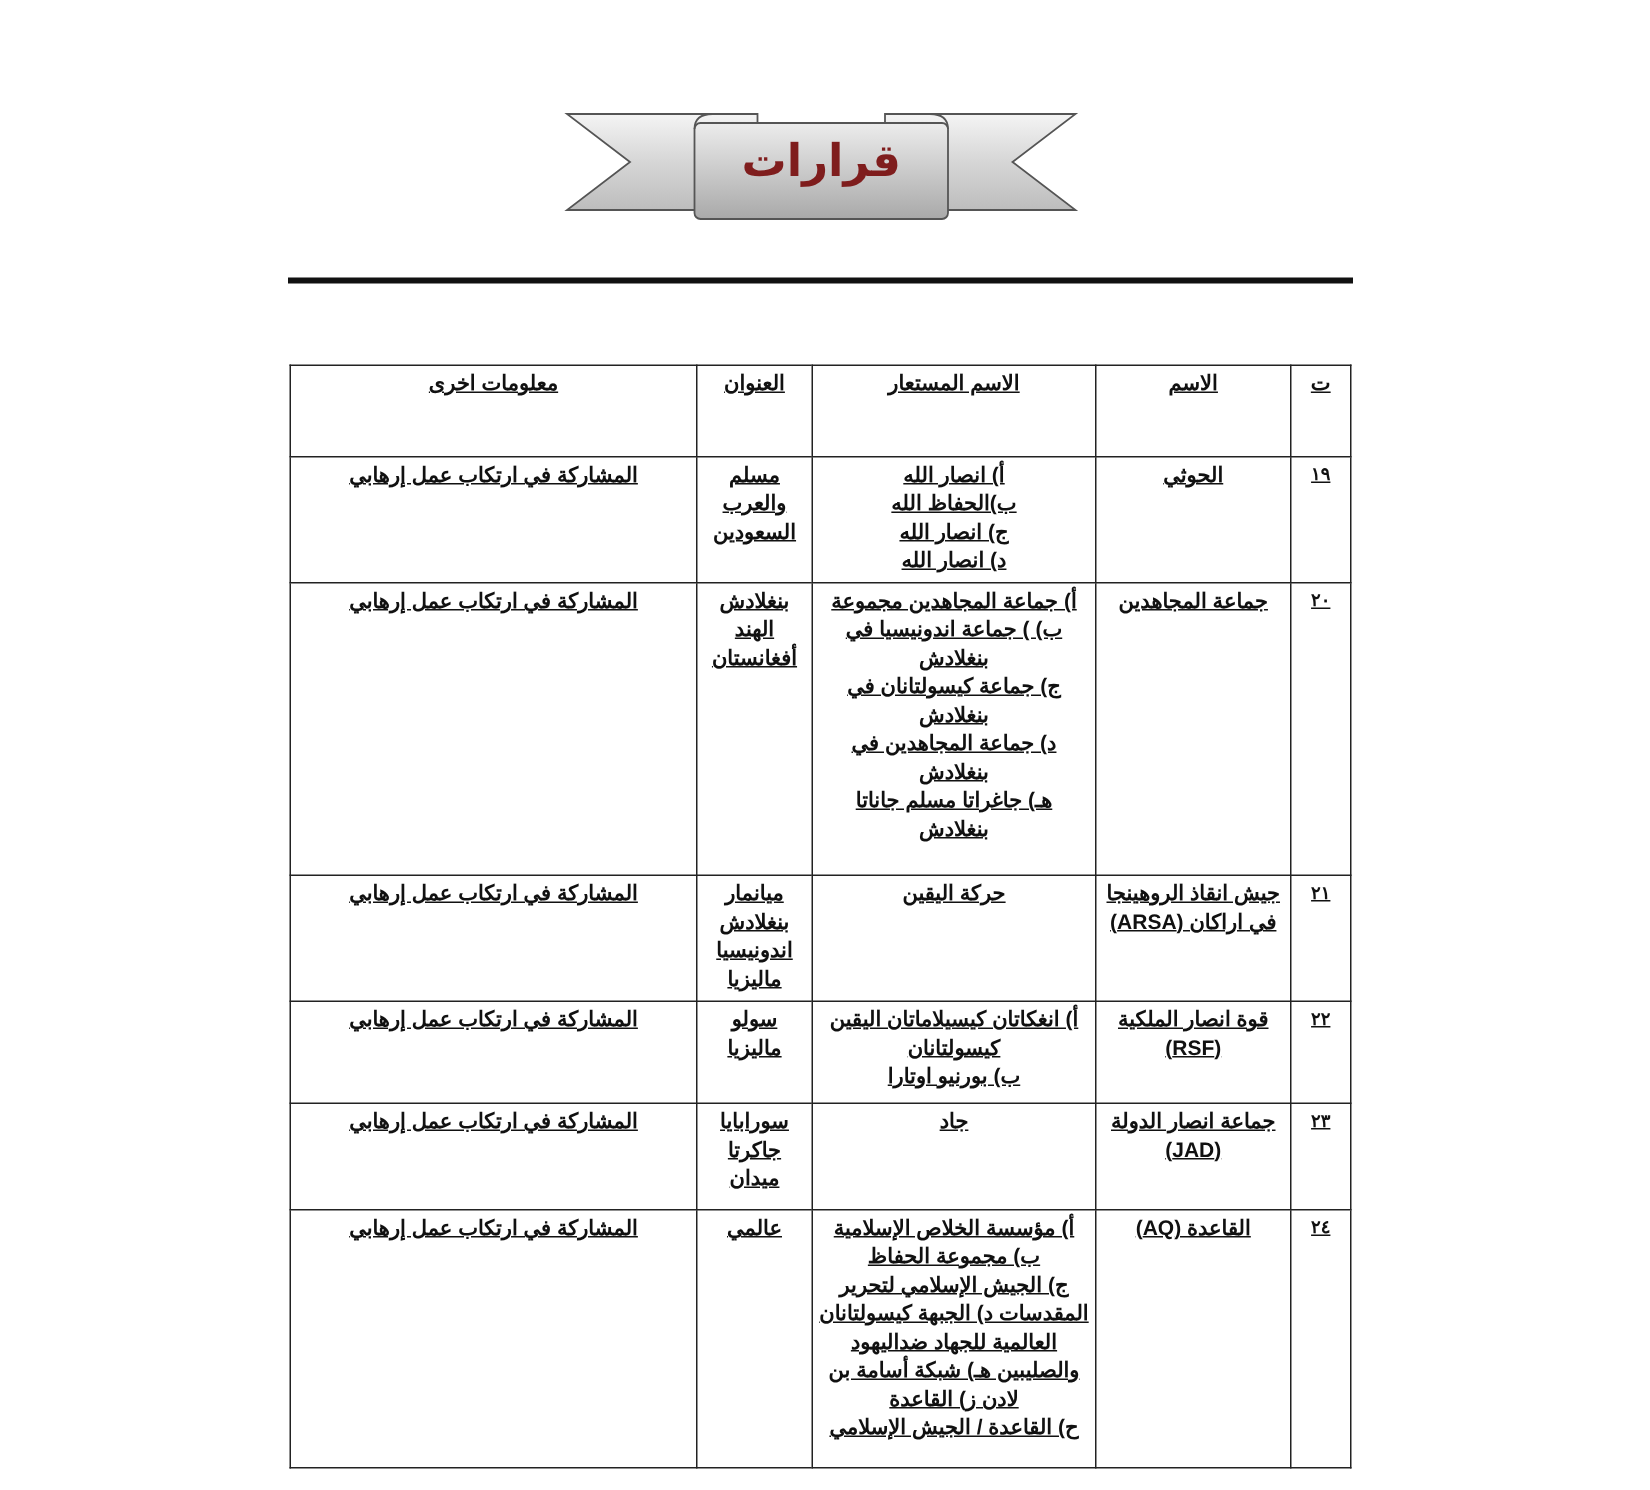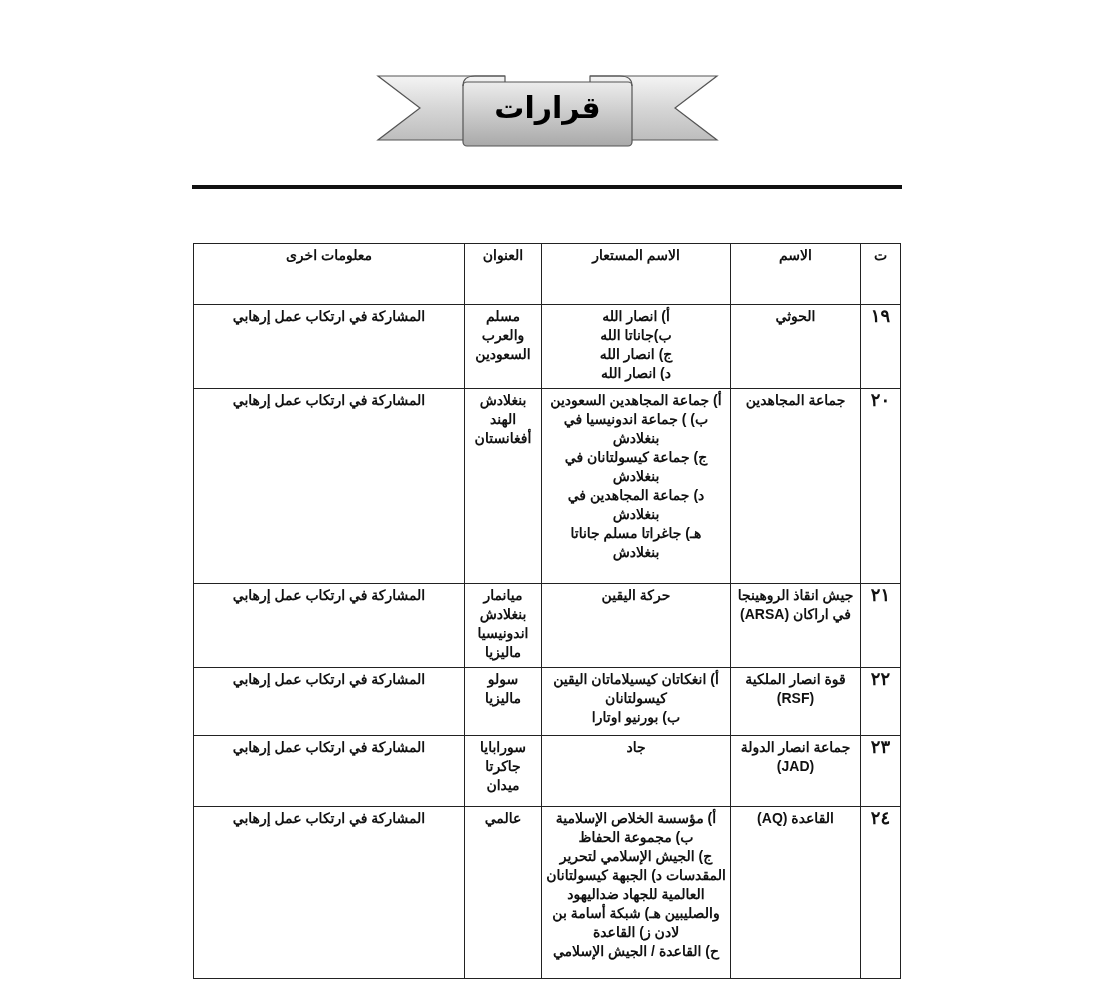--- a/index.html
+++ b/index.html
@@ -9,43 +9,43 @@
     color: #111;
   }
   .banner {
     position: absolute; left: 375px; top: 68px; width: 345px; height: 86px;
   }
   .banner svg { position: absolute; left: 0; top: 0; }
   .banner-title {
     position: absolute; left: 90px; top: 14px; width: 165px; height: 50px;
     display: flex; align-items: center; justify-content: center;
     font-family: "DejaVu Sans", sans-serif; font-weight: bold; font-size: 30px;
-    color: #000000; direction: rtl;
+    color: #7f1d1d; direction: rtl;
   }
   .rule {
     position: absolute; left: 192px; top: 185px; width: 710px; height: 4px;
     background: #111;
   }
   table.decisions {
     position: absolute; left: 193px; top: 243px; width: 707px;
     border-collapse: collapse; direction: rtl; table-layout: fixed;
     font-family: "Liberation Sans", sans-serif; font-size: 14px; font-weight: bold;
     line-height: 19px;
   }
   table.decisions th, table.decisions td {
     border: 1.5px solid #222; vertical-align: top; text-align: center;
-    padding: 2px 4px; color: #111;
+    padding: 2px 4px; color: #111; text-decoration: underline;
   }
   table.decisions th { height: 56px; font-weight: bold; font-size: 14px; }
   col.c-num { width: 40px; }
   col.c-name { width: 130px; }
   col.c-alias { width: 189px; }
   col.c-addr { width: 77px; }
   col.c-other { width: 271px; }
-  td.num { font-size: 18px; }
+  td.num { font-size: 12px; }
   td.other { text-align: center; }
   .alias-line { display: block; }
   .addr-line { display: block; }
 </style>
 </head>
 <body>
 
 <div class="banner">
   <svg width="345" height="86" viewBox="0 0 345 86">
     <defs>
@@ -87,37 +87,37 @@
       <th>معلومات اخرى</th>
     </tr>
   </thead>
   <tbody>
 
     <tr style="height:84px">
       <td class="num">١٩</td>
       <td>الحوثي</td>
       <td>
         <span class="alias-line">أ) انصار الله</span>
-        <span class="alias-line">ب)جاناتا الله</span>
+        <span class="alias-line">ب)الحفاظ الله</span>
         <span class="alias-line">ج) انصار الله</span>
         <span class="alias-line">د) انصار الله</span>
       </td>
       <td>
         <span class="addr-line">مسلم</span>
         <span class="addr-line">والعرب</span>
         <span class="addr-line">السعودين</span>
       </td>
       <td class="other">المشاركة في ارتكاب عمل إرهابي</td>
     </tr>
 
     <tr style="height:195px">
       <td class="num">٢٠</td>
       <td>جماعة المجاهدين</td>
       <td>
-        <span class="alias-line">أ) جماعة المجاهدين السعودين</span>
+        <span class="alias-line">أ) جماعة المجاهدين مجموعة</span>
         <span class="alias-line">ب) ) جماعة اندونيسيا في بنغلادش</span>
         <span class="alias-line">ج) جماعة كيسولتانان في بنغلادش</span>
         <span class="alias-line">د) جماعة المجاهدين في بنغلادش</span>
         <span class="alias-line">هـ) جاغراتا مسلم جاناتا بنغلادش</span>
       </td>
       <td>
         <span class="addr-line">بنغلادش</span>
         <span class="addr-line">الهند</span>
         <span class="addr-line">أفغانستان</span>
       </td>

